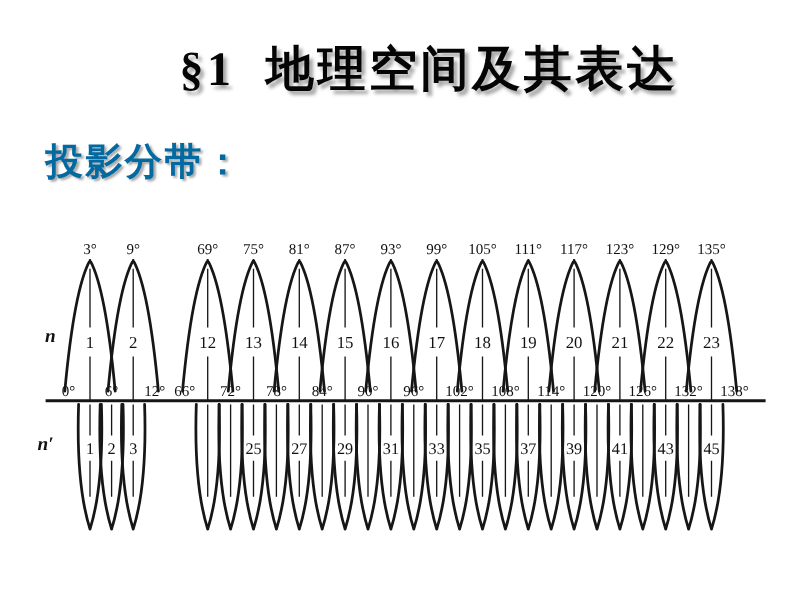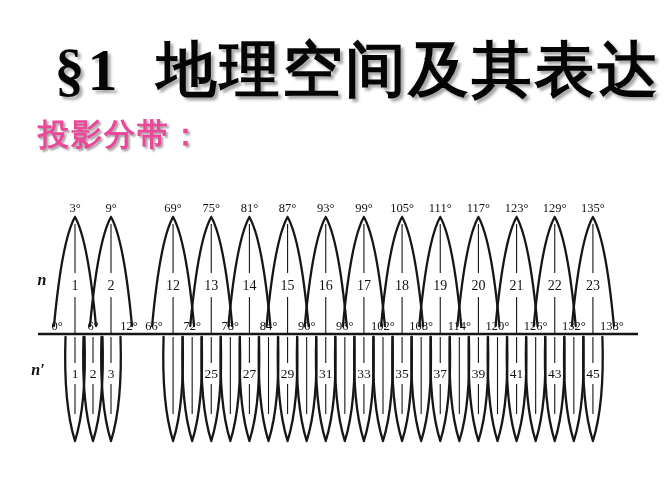--- a/index.html
+++ b/index.html
@@ -1,25 +1,25 @@
 <!DOCTYPE html>
 <html><head>
 <meta charset="utf-8">
 <style>
   html,body{margin:0;padding:0;background:#ffffff;}
   body{width:667px;height:500px;overflow:hidden;position:relative;
        font-family:"Liberation Serif","DejaVu Serif",serif;color:#0a0a0a;}
   .slide{position:absolute;inset:0;background:#ffffff;}
   .title{position:absolute;top:30px;left:0;right:0;margin:0;
-         text-align:center;font-size:60px;font-weight:bold;letter-spacing:3px;
+         text-align:center;font-size:40px;font-weight:bold;letter-spacing:3px;
          white-space:pre;color:#050505;
          text-shadow:3px 3px 3px rgba(0,0,0,0.35);
          font-family:"Liberation Serif","DejaVu Serif",serif;padding-left:48px;}
   .subtitle{position:absolute;top:114px;left:38px;margin:0;
-            font-size:31px;font-weight:bold;letter-spacing:2px;color:#ec4899;
+            font-size:31px;font-weight:bold;letter-spacing:2px;color:#0369a1;
             text-shadow:2px 2px 2px rgba(0,0,0,0.35);}
   #diagram{position:absolute;top:0;left:0;}
   #diagram text{font-family:"Liberation Serif","DejaVu Serif",serif;fill:#111111;}
 </style>
 </head>
 <body>
 
 <div class="slide">
   <h1 class="title">§1  地理空间及其表达</h1>
   <p class="subtitle">投影分带：</p>

